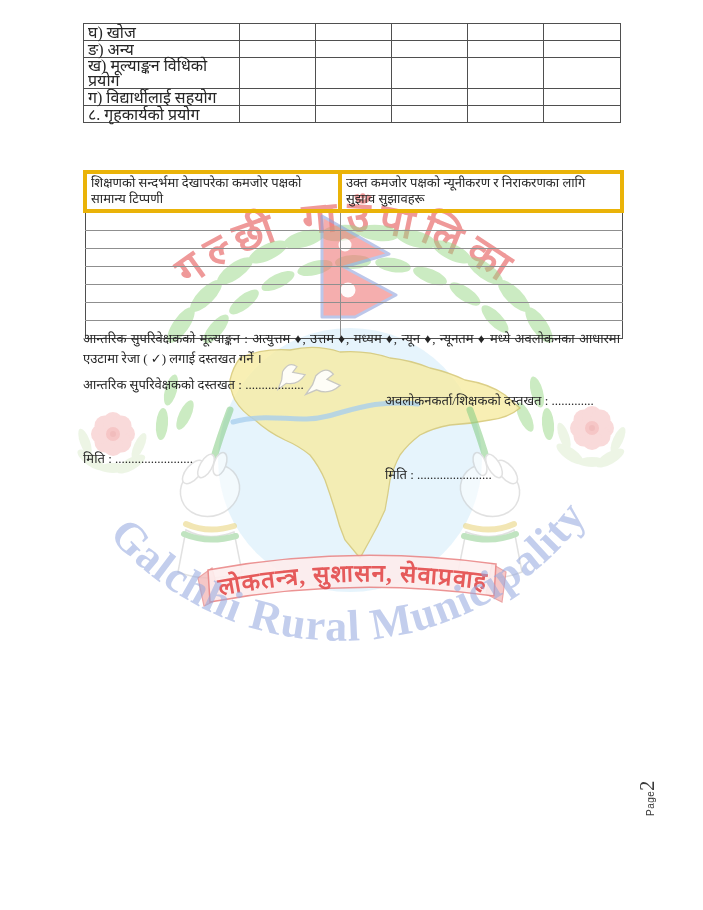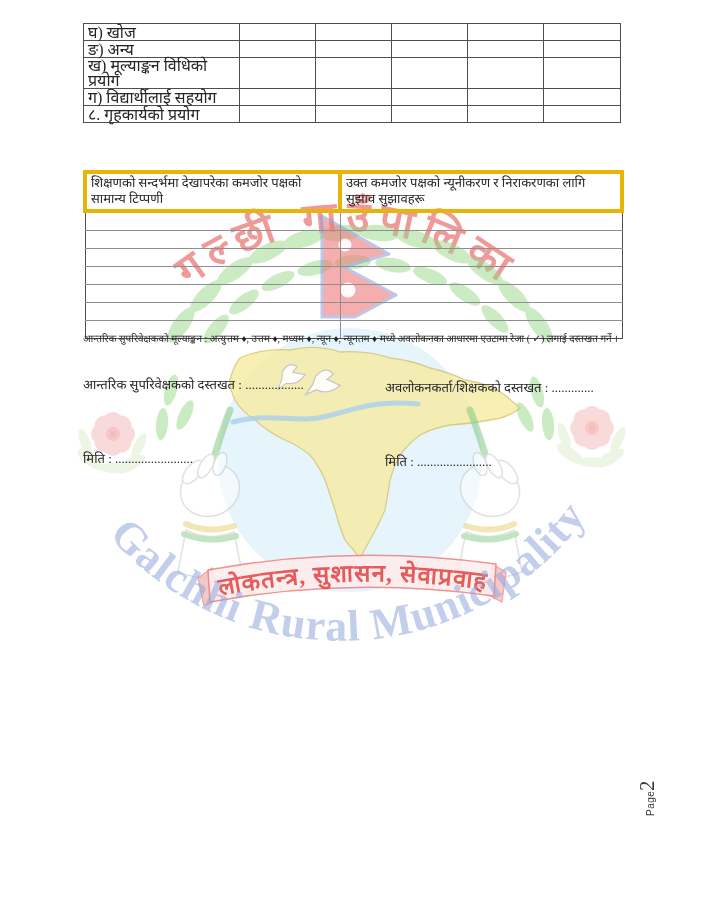--- a/index.html
+++ b/index.html
@@ -16,23 +16,23 @@
   table.t1 td{border:1px solid #4f4f4f;height:16px;font-size:16px;line-height:15px;padding:0 0 0 4px;vertical-align:middle;background:transparent;}
 
   table.t2{position:absolute;left:83px;top:170px;width:537px;border-collapse:collapse;table-layout:fixed;}
   table.t2 td{border:1px solid #8f8f8f;background:transparent;vertical-align:top;}
   table.t2 tr.hdr td{border:4px solid #eab308;font-size:13px;line-height:16px;padding:1px 4px 2px 4px;height:31px;}
   table.t2 td.c1{border-left:1px solid #4f4f4f;}
   table.t2 td.c2{border-right:1px solid #4f4f4f;}
   table.t2 tr.body td{height:15px;}
   table.t2 tr.last td{border-bottom:1px solid #4f4f4f;}
 
-  .eval{position:absolute;left:83px;top:329px;width:537px;font-size:10px;line-height:19.5px;text-align:justify;}
+  .eval{position:absolute;left:83px;top:329px;width:537px;font-size:13px;line-height:19.5px;text-align:justify;}
   .sigrow{position:absolute;left:83px;width:537px;font-size:13px;line-height:16px;white-space:nowrap;}
-  .sigrow .r{position:absolute;left:302px;top:3px;}
+  .sigrow .r{position:absolute;left:302px;top:16px;}
   .pgnum{position:absolute;left:636px;top:816px;transform:rotate(-90deg);transform-origin:0 0;white-space:nowrap;color:#3a3a3a;}
   .pgnum .w{font-family:"Liberation Sans","DejaVu Sans",sans-serif;font-size:10px;letter-spacing:.5px;}
   .pgnum .n{font-size:20px;}
 </style>
 </head>
 <body>
 
 <div class="page">
 
   <svg class="wm" viewBox="0 0 580 512" xmlns="http://www.w3.org/2000/svg">

